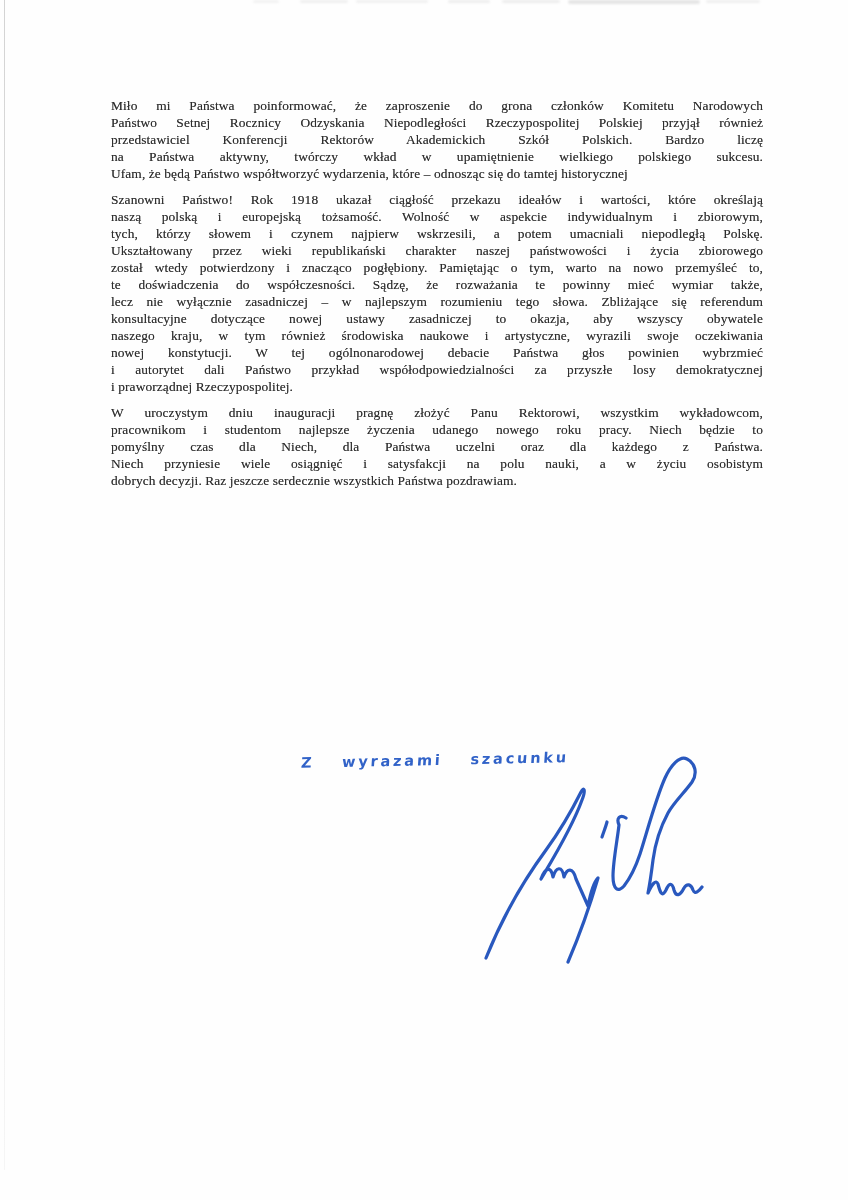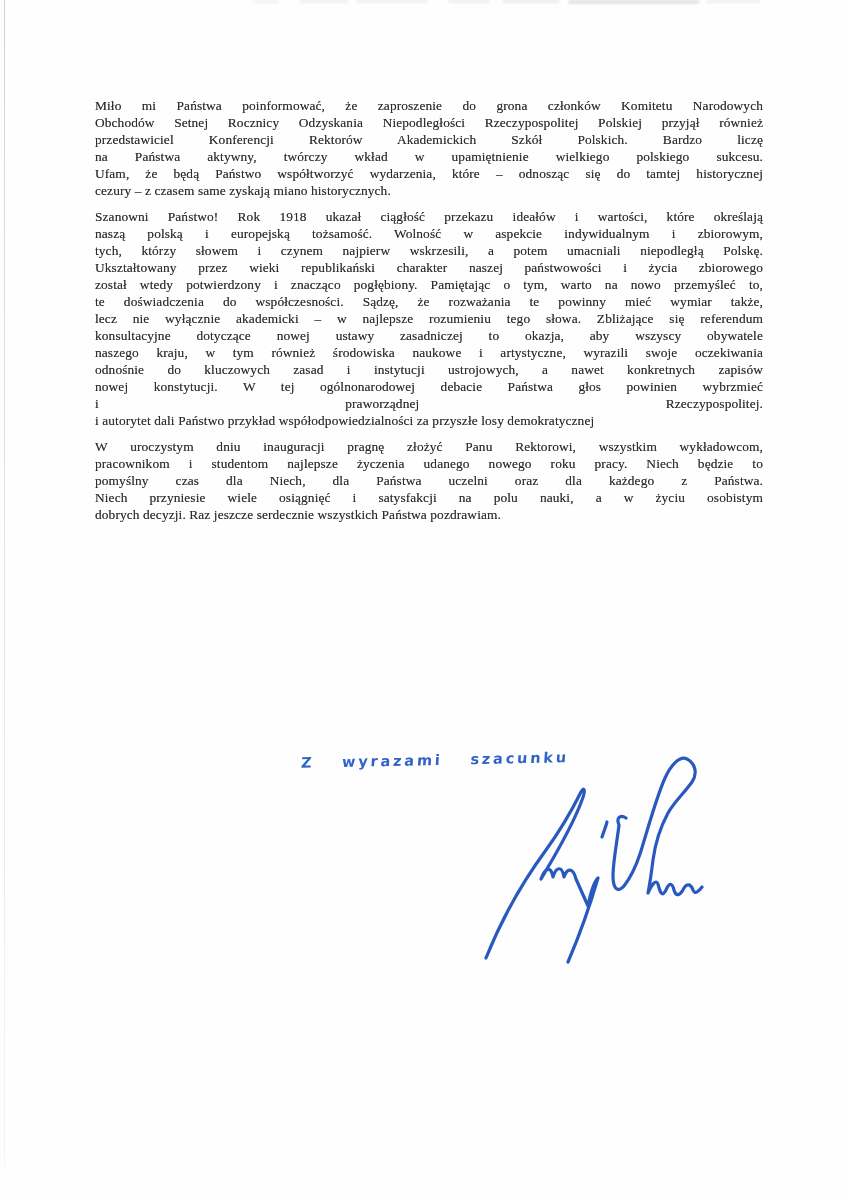--- a/index.html
+++ b/index.html
@@ -33,21 +33,21 @@
   }
   .letter-body {
     position: absolute;
     left: 95px; top: 97px;
     width: 668px;
     color: #2e2e2e;
     font-size: 13.4px;
     letter-spacing: 0.1px;
     text-shadow: 0 0 0.4px rgba(40,40,40,.55);
   }
-  .para { margin: 0 0 9px 0; }
+  .para { margin: 0 0 9px 16px; }
   .line {
     display: block;
     line-height: 17px;
     text-align: justify;
     text-align-last: justify;
     white-space: normal;
   }
   .para .line:last-child { text-align-last: left; }
   
   .valediction {
@@ -88,41 +88,39 @@
   <div class="smudge" style="left:356px;width:72px;opacity:.12;"></div>
   <div class="smudge" style="left:448px;width:42px;opacity:.14;"></div>
   <div class="smudge" style="left:502px;width:58px;opacity:.15;"></div>
   <div class="smudge" style="left:568px;width:132px;opacity:.22;height:4px;"></div>
   <div class="smudge" style="left:706px;width:54px;opacity:.13;"></div>
 
   <main class="letter-body">
     <section class="para">
 
     <div class="line">Miło mi Państwa poinformować, że zaproszenie do grona członków Komitetu Narodowych</div>
-        <div class="line">Obchodów Setnej Rocznicy Odzyskania Niepodległości Rzeczypospolitej Polskiej przyjął również</div>
+        <div class="line">Państwo Setnej Rocznicy Odzyskania Niepodległości Rzeczypospolitej Polskiej przyjął również</div>
         <div class="line">przedstawiciel Konferencji Rektorów Akademickich Szkół Polskich. Bardzo liczę</div>
         <div class="line">na Państwa aktywny, twórczy wkład w upamiętnienie wielkiego polskiego sukcesu.</div>
         <div class="line">Ufam, że będą Państwo współtworzyć wydarzenia, które – odnosząc się do tamtej historycznej</div>
-        <div class="line">cezury – z czasem same zyskają miano historycznych.</div>
       </section>
     <section class="para">
 
     <div class="line">Szanowni Państwo! Rok 1918 ukazał ciągłość przekazu ideałów i wartości, które określają</div>
         <div class="line">naszą polską i europejską tożsamość. Wolność w aspekcie indywidualnym i zbiorowym,</div>
         <div class="line">tych, którzy słowem i czynem najpierw wskrzesili, a potem umacniali niepodległą Polskę.</div>
         <div class="line">Ukształtowany przez wieki republikański charakter naszej państwowości i życia zbiorowego</div>
         <div class="line">został wtedy potwierdzony i znacząco pogłębiony. Pamiętając o tym, warto na nowo przemyśleć to,</div>
         <div class="line">te doświadczenia do współczesności. Sądzę, że rozważania te powinny mieć wymiar także,</div>
-        <div class="line">lecz nie wyłącznie akademicki – w najlepsze rozumieniu tego słowa. Zbliżające się referendum</div>
+        <div class="line">lecz nie wyłącznie zasadniczej – w najlepszym rozumieniu tego słowa. Zbliżające się referendum</div>
         <div class="line">konsultacyjne dotyczące nowej ustawy zasadniczej to okazja, aby wszyscy obywatele</div>
         <div class="line">naszego kraju, w tym również środowiska naukowe i artystyczne, wyrazili swoje oczekiwania</div>
-        <div class="line">odnośnie do kluczowych zasad i instytucji ustrojowych, a nawet konkretnych zapisów</div>
         <div class="line">nowej konstytucji. W tej ogólnonarodowej debacie Państwa głos powinien wybrzmieć</div>
+        <div class="line">i autorytet dali Państwo przykład współodpowiedzialności za przyszłe losy demokratycznej</div>
         <div class="line">i praworządnej Rzeczypospolitej.</div>
-        <div class="line">i autorytet dali Państwo przykład współodpowiedzialności za przyszłe losy demokratycznej</div>
       </section>
     <section class="para">
 
     <div class="line">W uroczystym dniu inauguracji pragnę złożyć Panu Rektorowi, wszystkim wykładowcom,</div>
         <div class="line">pracownikom i studentom najlepsze życzenia udanego nowego roku pracy. Niech będzie to</div>
         <div class="line">pomyślny czas dla Niech, dla Państwa uczelni oraz dla każdego z Państwa.</div>
         <div class="line">Niech przyniesie wiele osiągnięć i satysfakcji na polu nauki, a w życiu osobistym</div>
         <div class="line">dobrych decyzji. Raz jeszcze serdecznie wszystkich Państwa pozdrawiam.</div>
       </section>
   </main>

